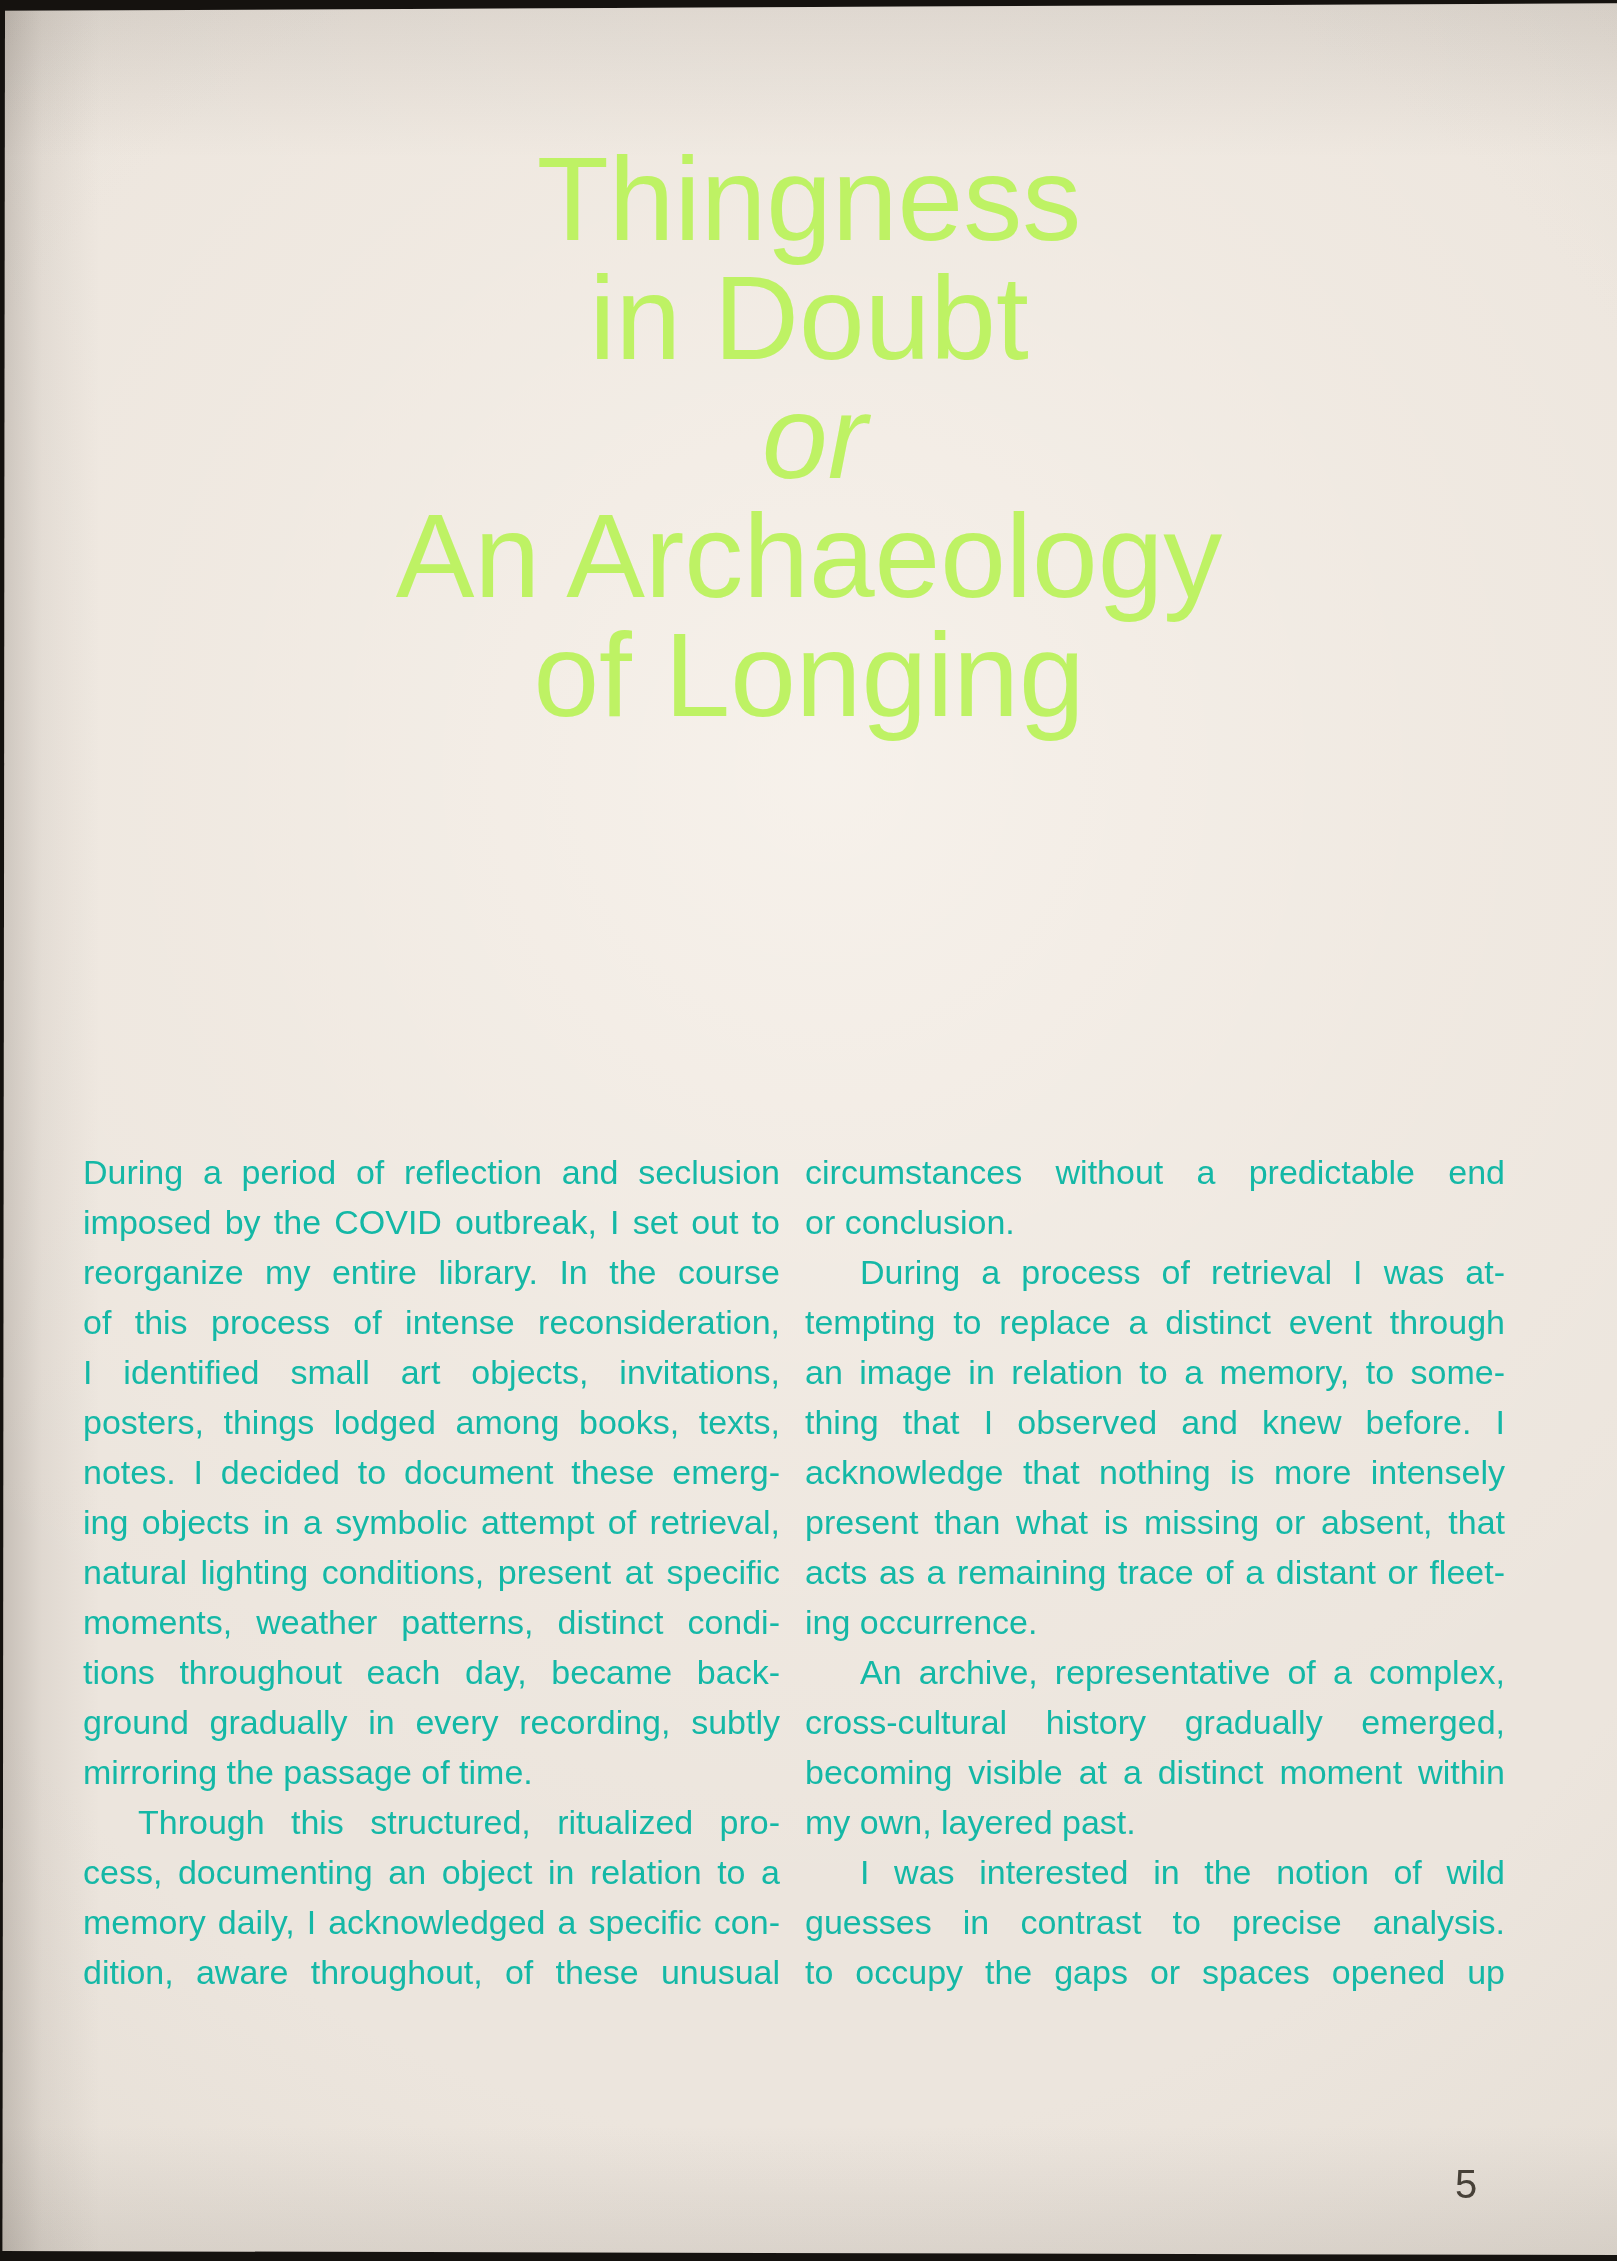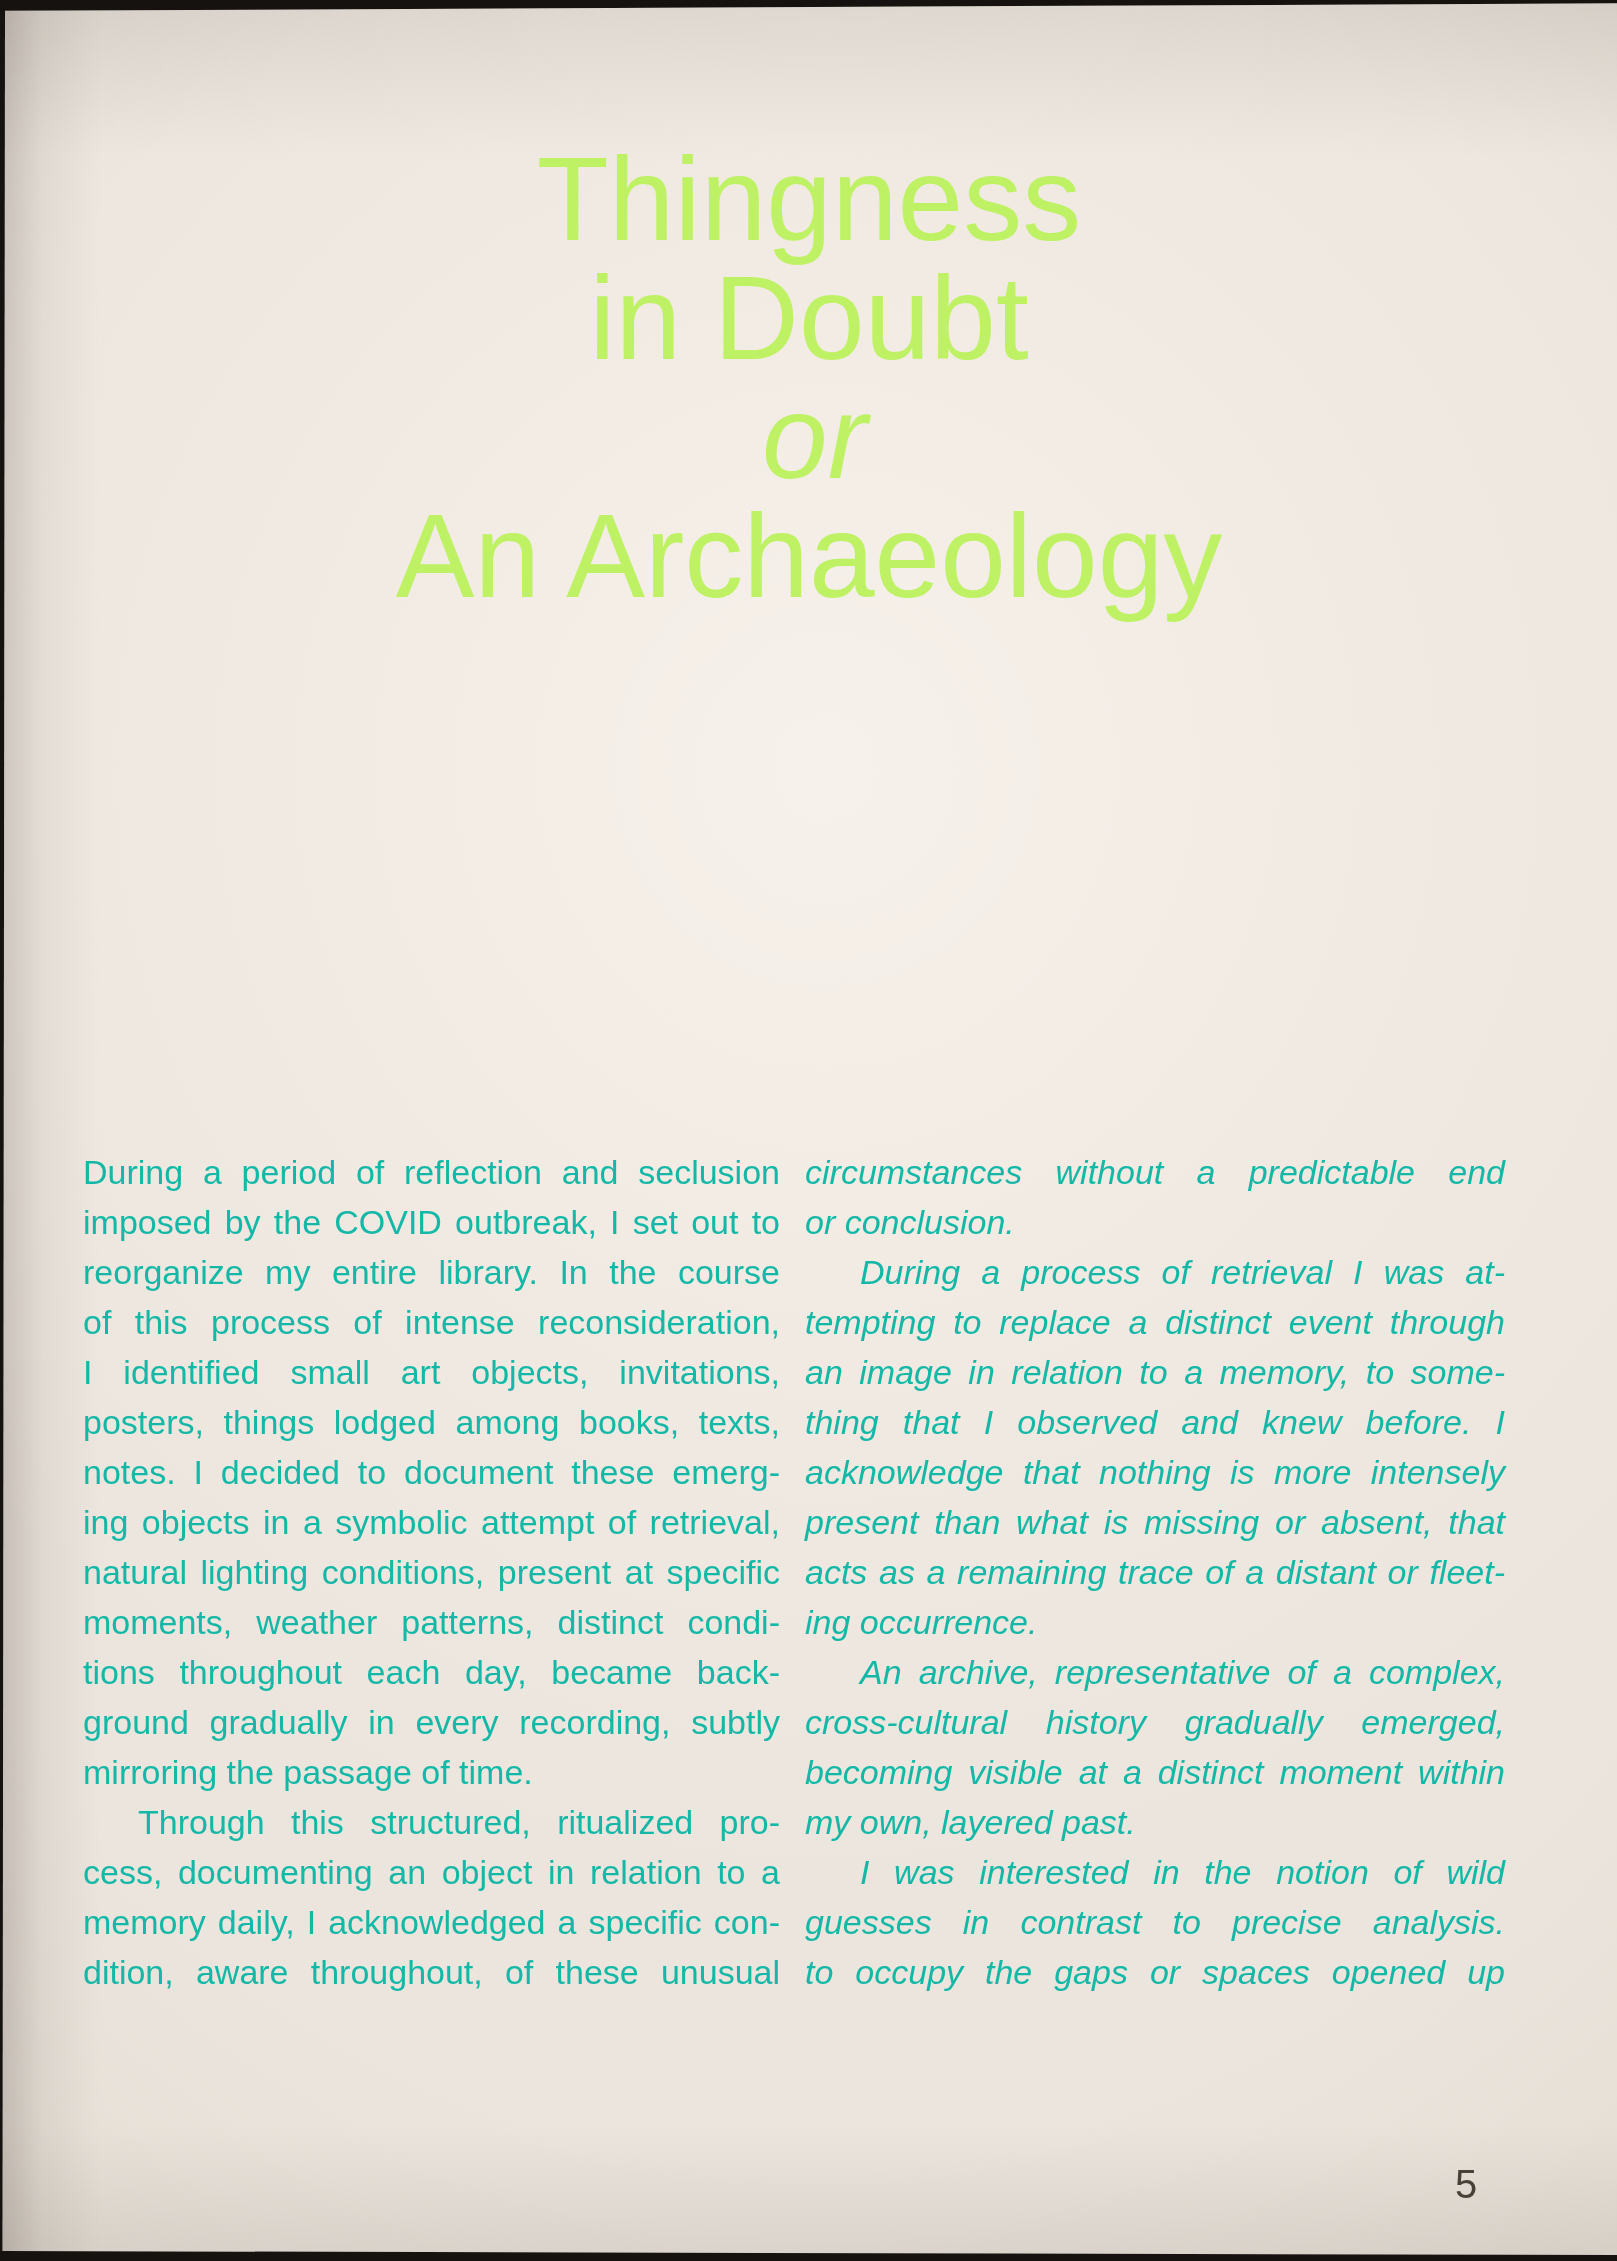--- a/index.html
+++ b/index.html
@@ -32,21 +32,21 @@
   }
   .title-line { white-space:nowrap; }
   .title-line.italic { font-style:italic;padding-left:11px; }
   
   .column {
     position:absolute; top:1147px;
     font-size:34px; line-height:50px;
     color:#14b8a6;
   }
   .column-left  { left:83px; width:697px; }
-  .column-right { left:805px; width:700px;font-style:italic; }
+  .column-right { left:805px; width:700px; }
   .line { text-align:justify; text-align-last:justify; white-space:normal; }
   .line.end { text-align-last:left; }
   .line.indent { padding-left:55px; }
   
   .page-number {
     position:absolute; left:1455px; top:2164px;
     font-size:40px; line-height:40px;
     color:#474138;
   }
 </style>
@@ -54,20 +54,21 @@
 <body>
 
 <div class="photo">
   <div class="paper"></div>
 
   <div class="title-block">
       <div class="title-line">Thingness</div>
       <div class="title-line">in Doubt</div>
       <div class="title-line italic">or</div>
       <div class="title-line">An Archaeology</div>
+      <div class="title-line">of Longing</div>
     </div>
 
   <div class="column column-left">
       <div class="line">During a period of reflection and seclusion</div>
       <div class="line">imposed by the COVID outbreak, I set out to</div>
       <div class="line">reorganize my entire library. In the course</div>
       <div class="line">of this process of intense reconsideration,</div>
       <div class="line">I identified small art objects, invitations,</div>
       <div class="line">posters, things lodged among books, texts,</div>
       <div class="line">notes. I decided to document these emerg-</div>

